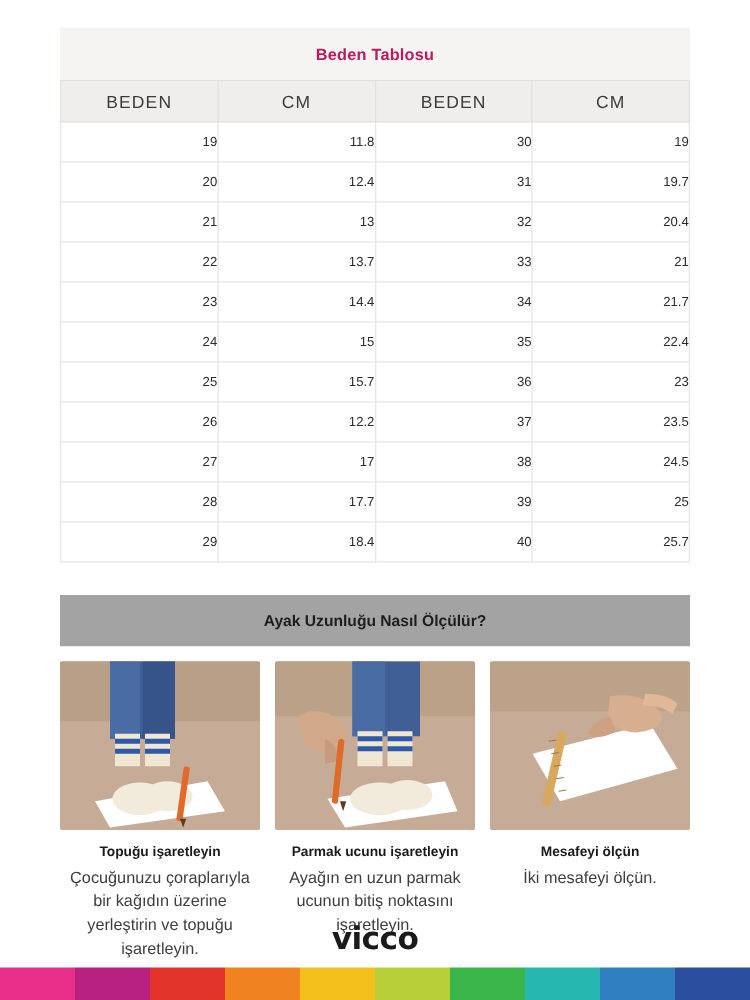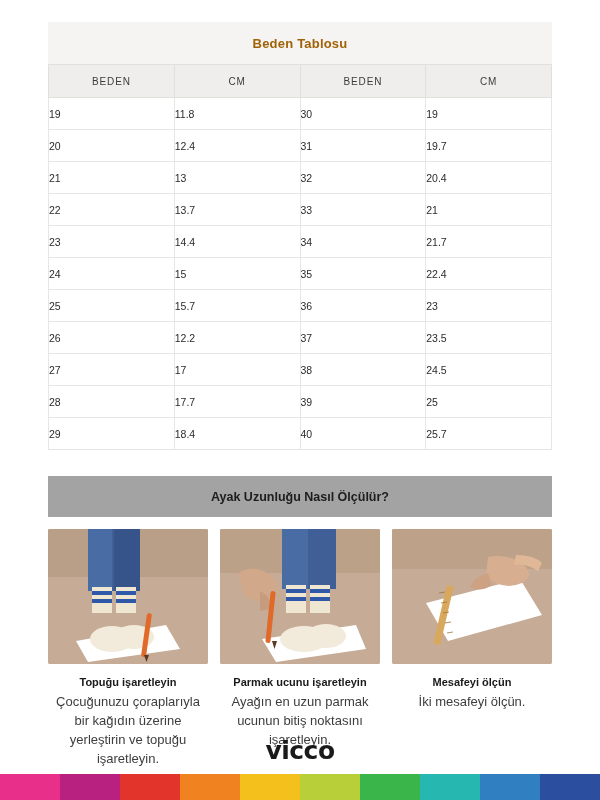--- a/index.html
+++ b/index.html
@@ -23,44 +23,44 @@
   .panel {
     width: 504px;
     background: #f5f4f2;
   }
   .panel-title {
     text-align: center;
     font-size: 13px;
     font-weight: bold;
     letter-spacing: .2px;
     padding: 14px 0 13px;
-    color: #a16207;
+    color: #be185d;
   }
   table.size-table {
     width: 504px;
     border-collapse: collapse;
     background: #ffffff;
     table-layout: fixed;
   }
   table.size-table th {
     background: #efeeec;
-    font-size: 10px;
+    font-size: 14px;
     font-weight: normal;
     letter-spacing: .9px;
     color: #3b3b3b;
     height: 33px;
     border: 1px solid #e2e0dd;
     text-align: center;
   }
   table.size-table td {
     font-size: 10.5px;
     color: #2b2b2b;
     height: 32px;
     border: 1px solid #e8e6e3;
-    text-align: left;
+    text-align: right;
     background: #fff;
   }
 
   
   .howto-wrap {
     width: 504px;
     margin-top: 26px;
   }
   .howto-title-bar {
     background: #a3a3a3;

